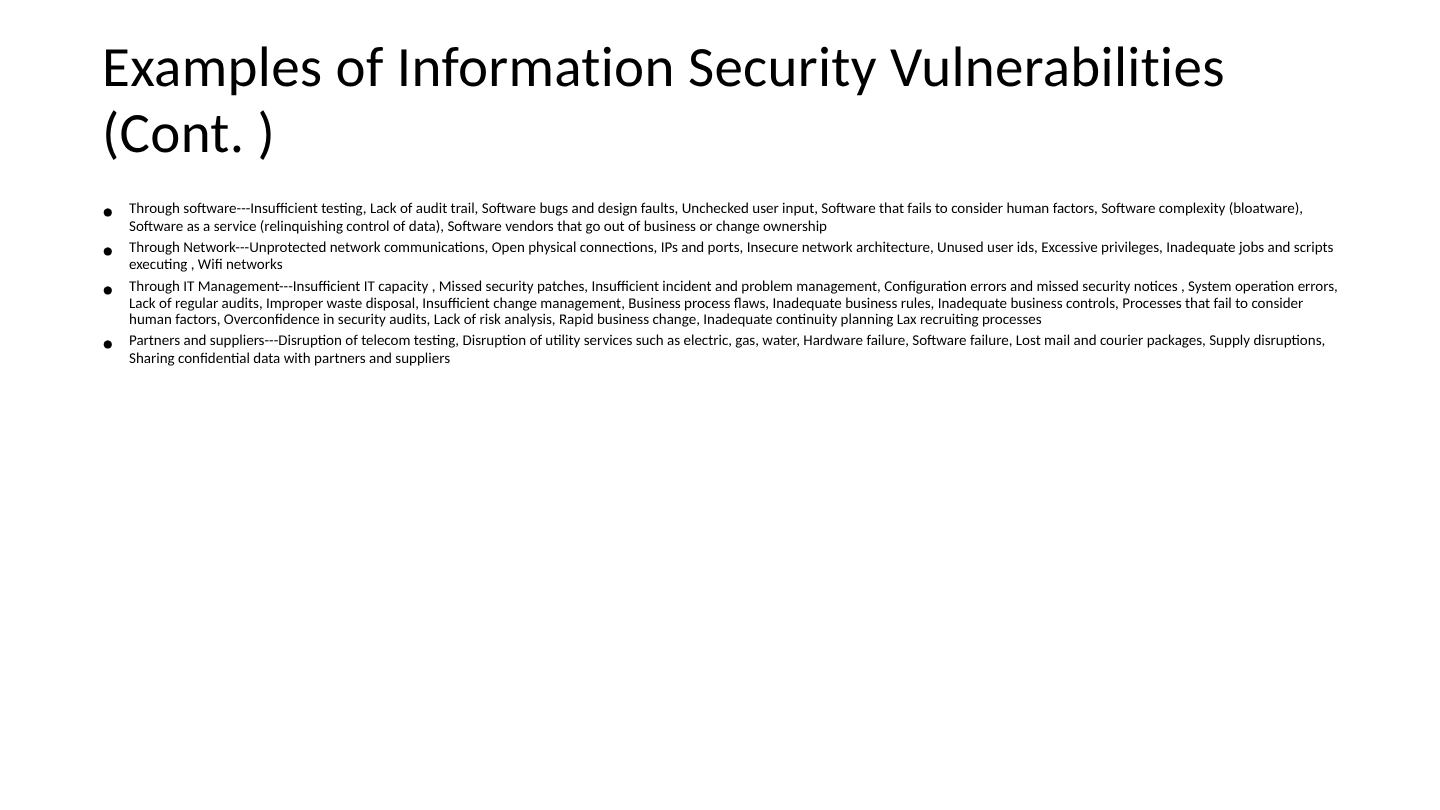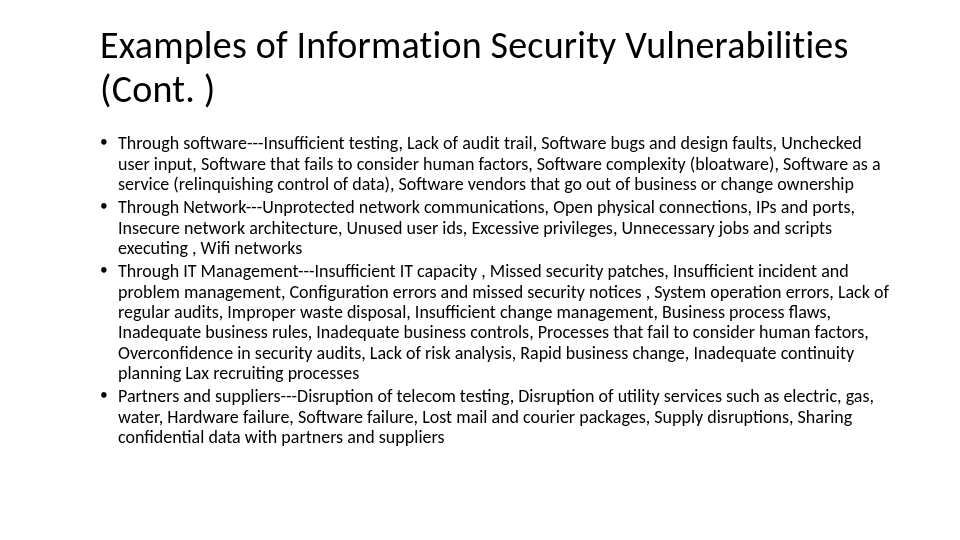--- a/index.html
+++ b/index.html
@@ -4,53 +4,53 @@
   <style>
     * { box-sizing: border-box; margin: 0; padding: 0; }
     html, body {
       width: 960px; height: 540px;
       background: #fff;
       font-family: Calibri, "Segoe UI", Arial, sans-serif;
       color: #000;
     }
     .slide {
       width: 960px; height: 540px;
-      padding: 24px 68px 0 100px;
+      padding: 24px 68px 0 68px;
       position: relative;
     }
     .title {
       font-size: 38px;
       font-weight: 400;
       line-height: 1.15;
       letter-spacing: 0.2px;
       margin-bottom: 22px;
     }
     .bullets {
       list-style: none;
       padding: 0;
     }
     .bullets li {
       position: relative;
       padding-left: 18px;
-      font-size: 18px;
+      font-size: 10px;
       line-height: 1.13;
       margin-bottom: 3px;
     }
     .bullets li::before {
       content: "•";
       position: absolute;
       left: 0;
       top: 0;
       font-size: 15.5px;
     }
   </style>
 </head>
 <body>
 
 <div class="slide">
   <h1 class="title">Examples of Information Security Vulnerabilities (Cont. )</h1>
   <ul class="bullets">
     <li>Through software---Insufficient testing, Lack of audit trail, Software bugs and design faults, Unchecked user input, Software that fails to consider human factors, Software complexity (bloatware), Software as a service (relinquishing control of data), Software vendors that go out of business or change ownership</li>
-    <li>Through Network---Unprotected network communications, Open physical connections, IPs and ports, Insecure network architecture, Unused user ids, Excessive privileges, Unnecessary jobs and scripts executing , Wifi networks</li>
+    <li>Through Network---Unprotected network communications, Open physical connections, IPs and ports, Insecure network architecture, Unused user ids, Excessive privileges, Inadequate jobs and scripts executing , Wifi networks</li>
     <li>Through IT Management---Insufficient IT capacity , Missed security patches, Insufficient incident and problem management, Configuration errors and missed security notices , System operation errors, Lack of regular audits, Improper waste disposal, Insufficient change management, Business process flaws, Inadequate business rules, Inadequate business controls, Processes that fail to consider human factors, Overconfidence in security audits, Lack of risk analysis, Rapid business change, Inadequate continuity planning Lax recruiting processes</li>
     <li>Partners and suppliers---Disruption of telecom testing, Disruption of utility services such as electric, gas, water, Hardware failure, Software failure, Lost mail and courier packages, Supply disruptions, Sharing confidential data with partners and suppliers</li>
   </ul>
 </div>
 
 </body></html>

